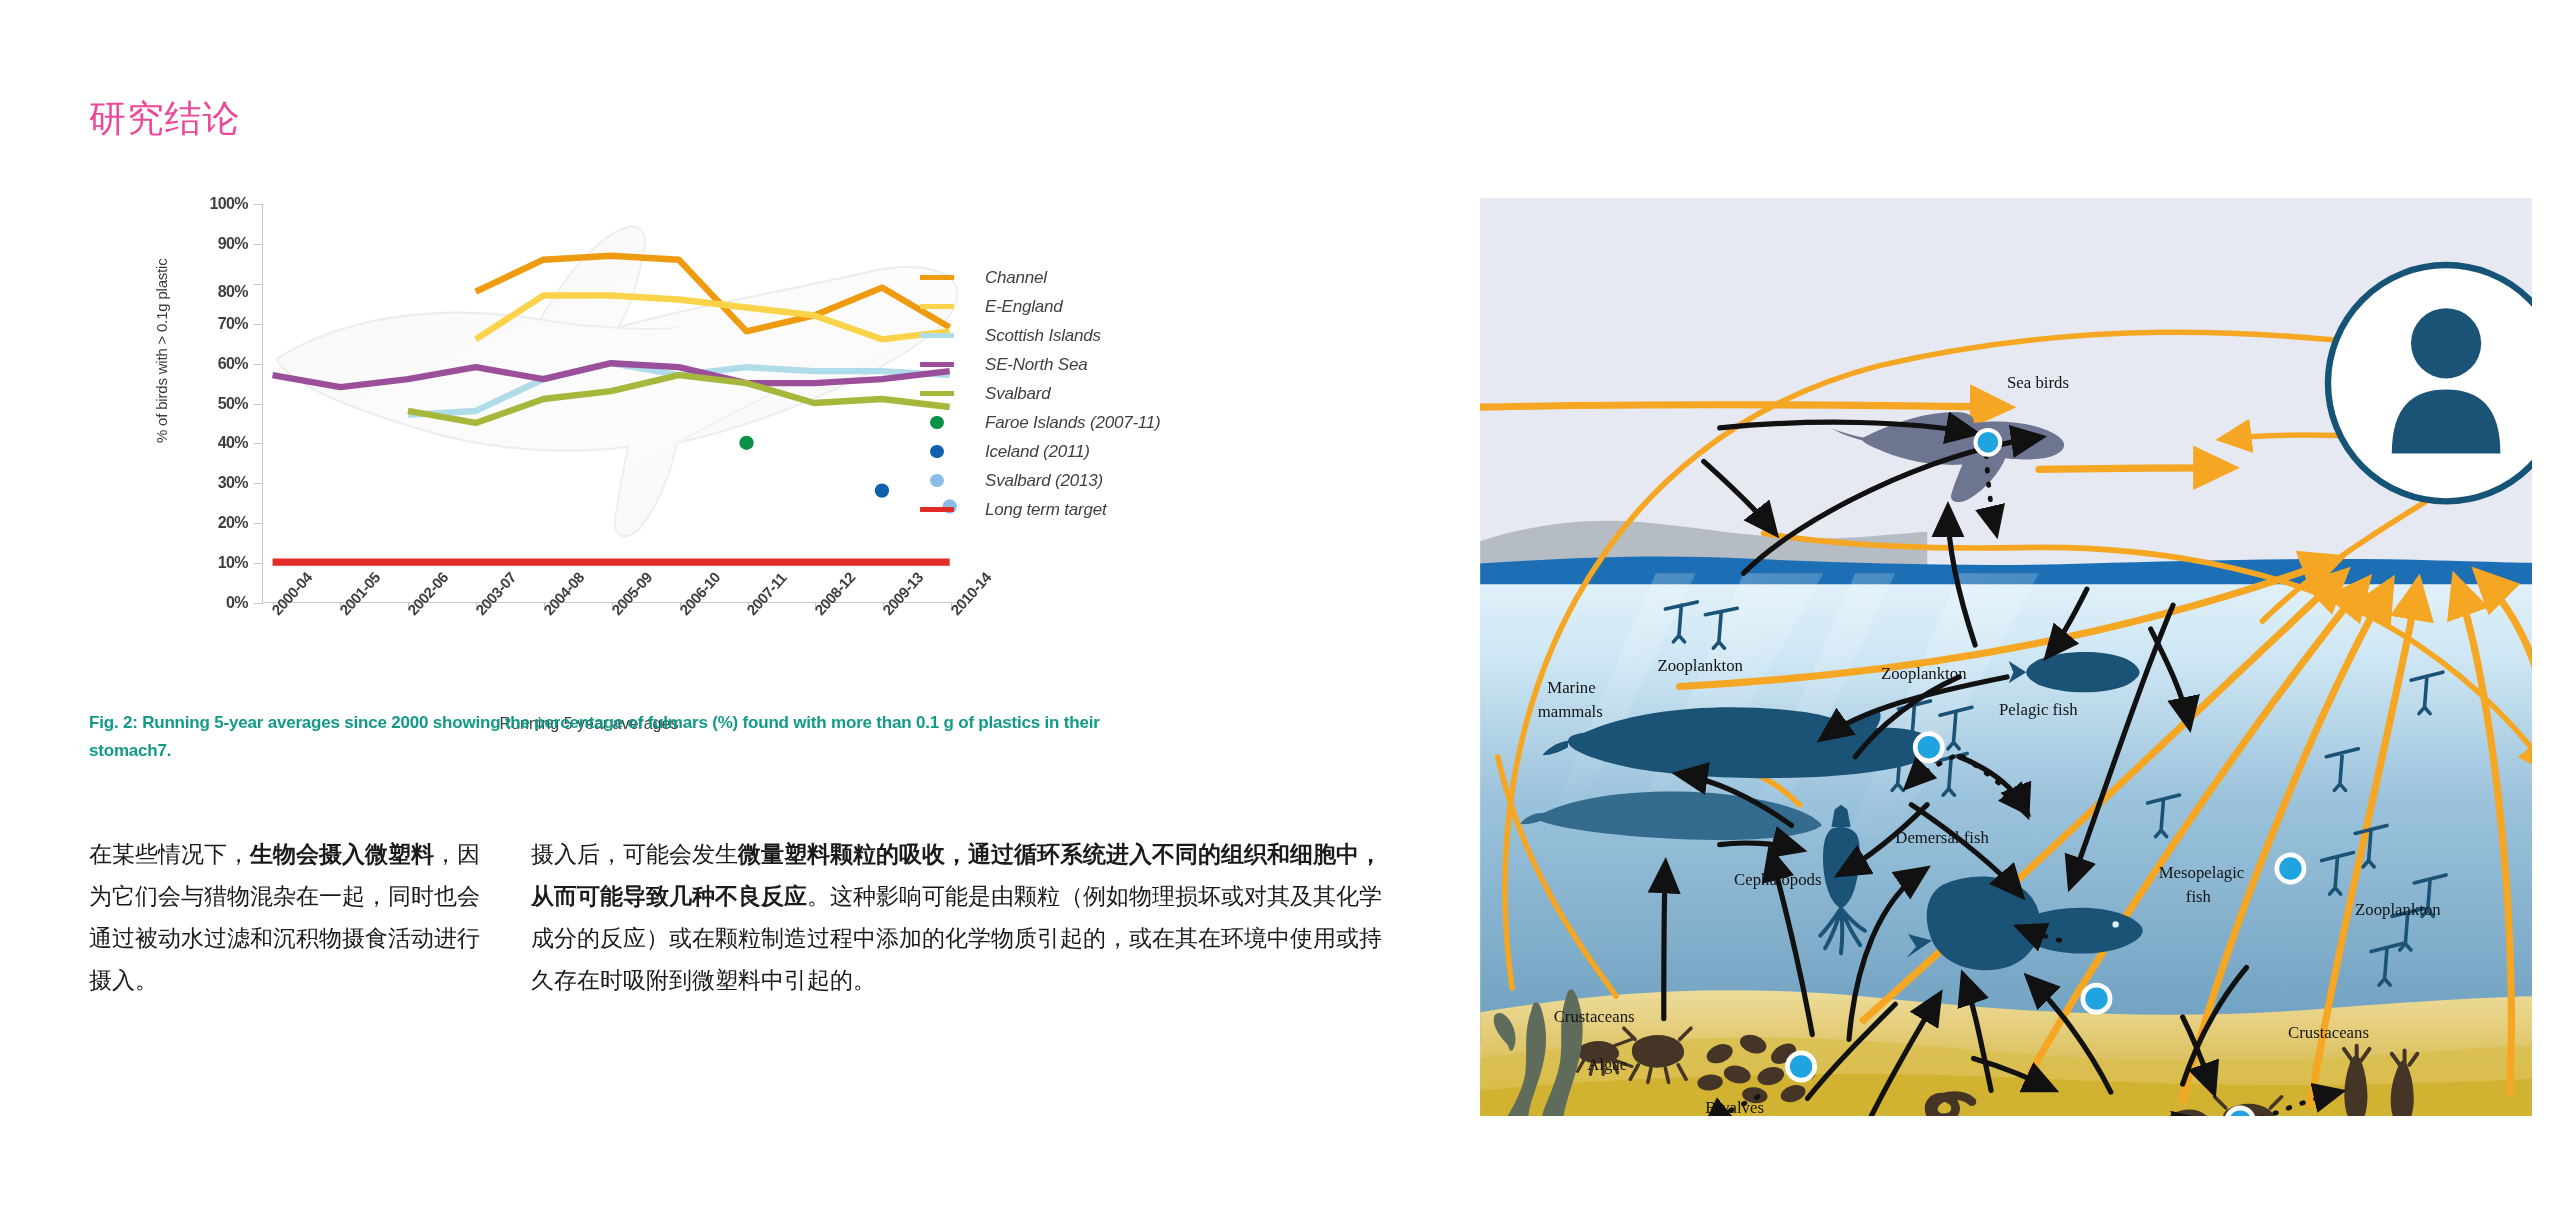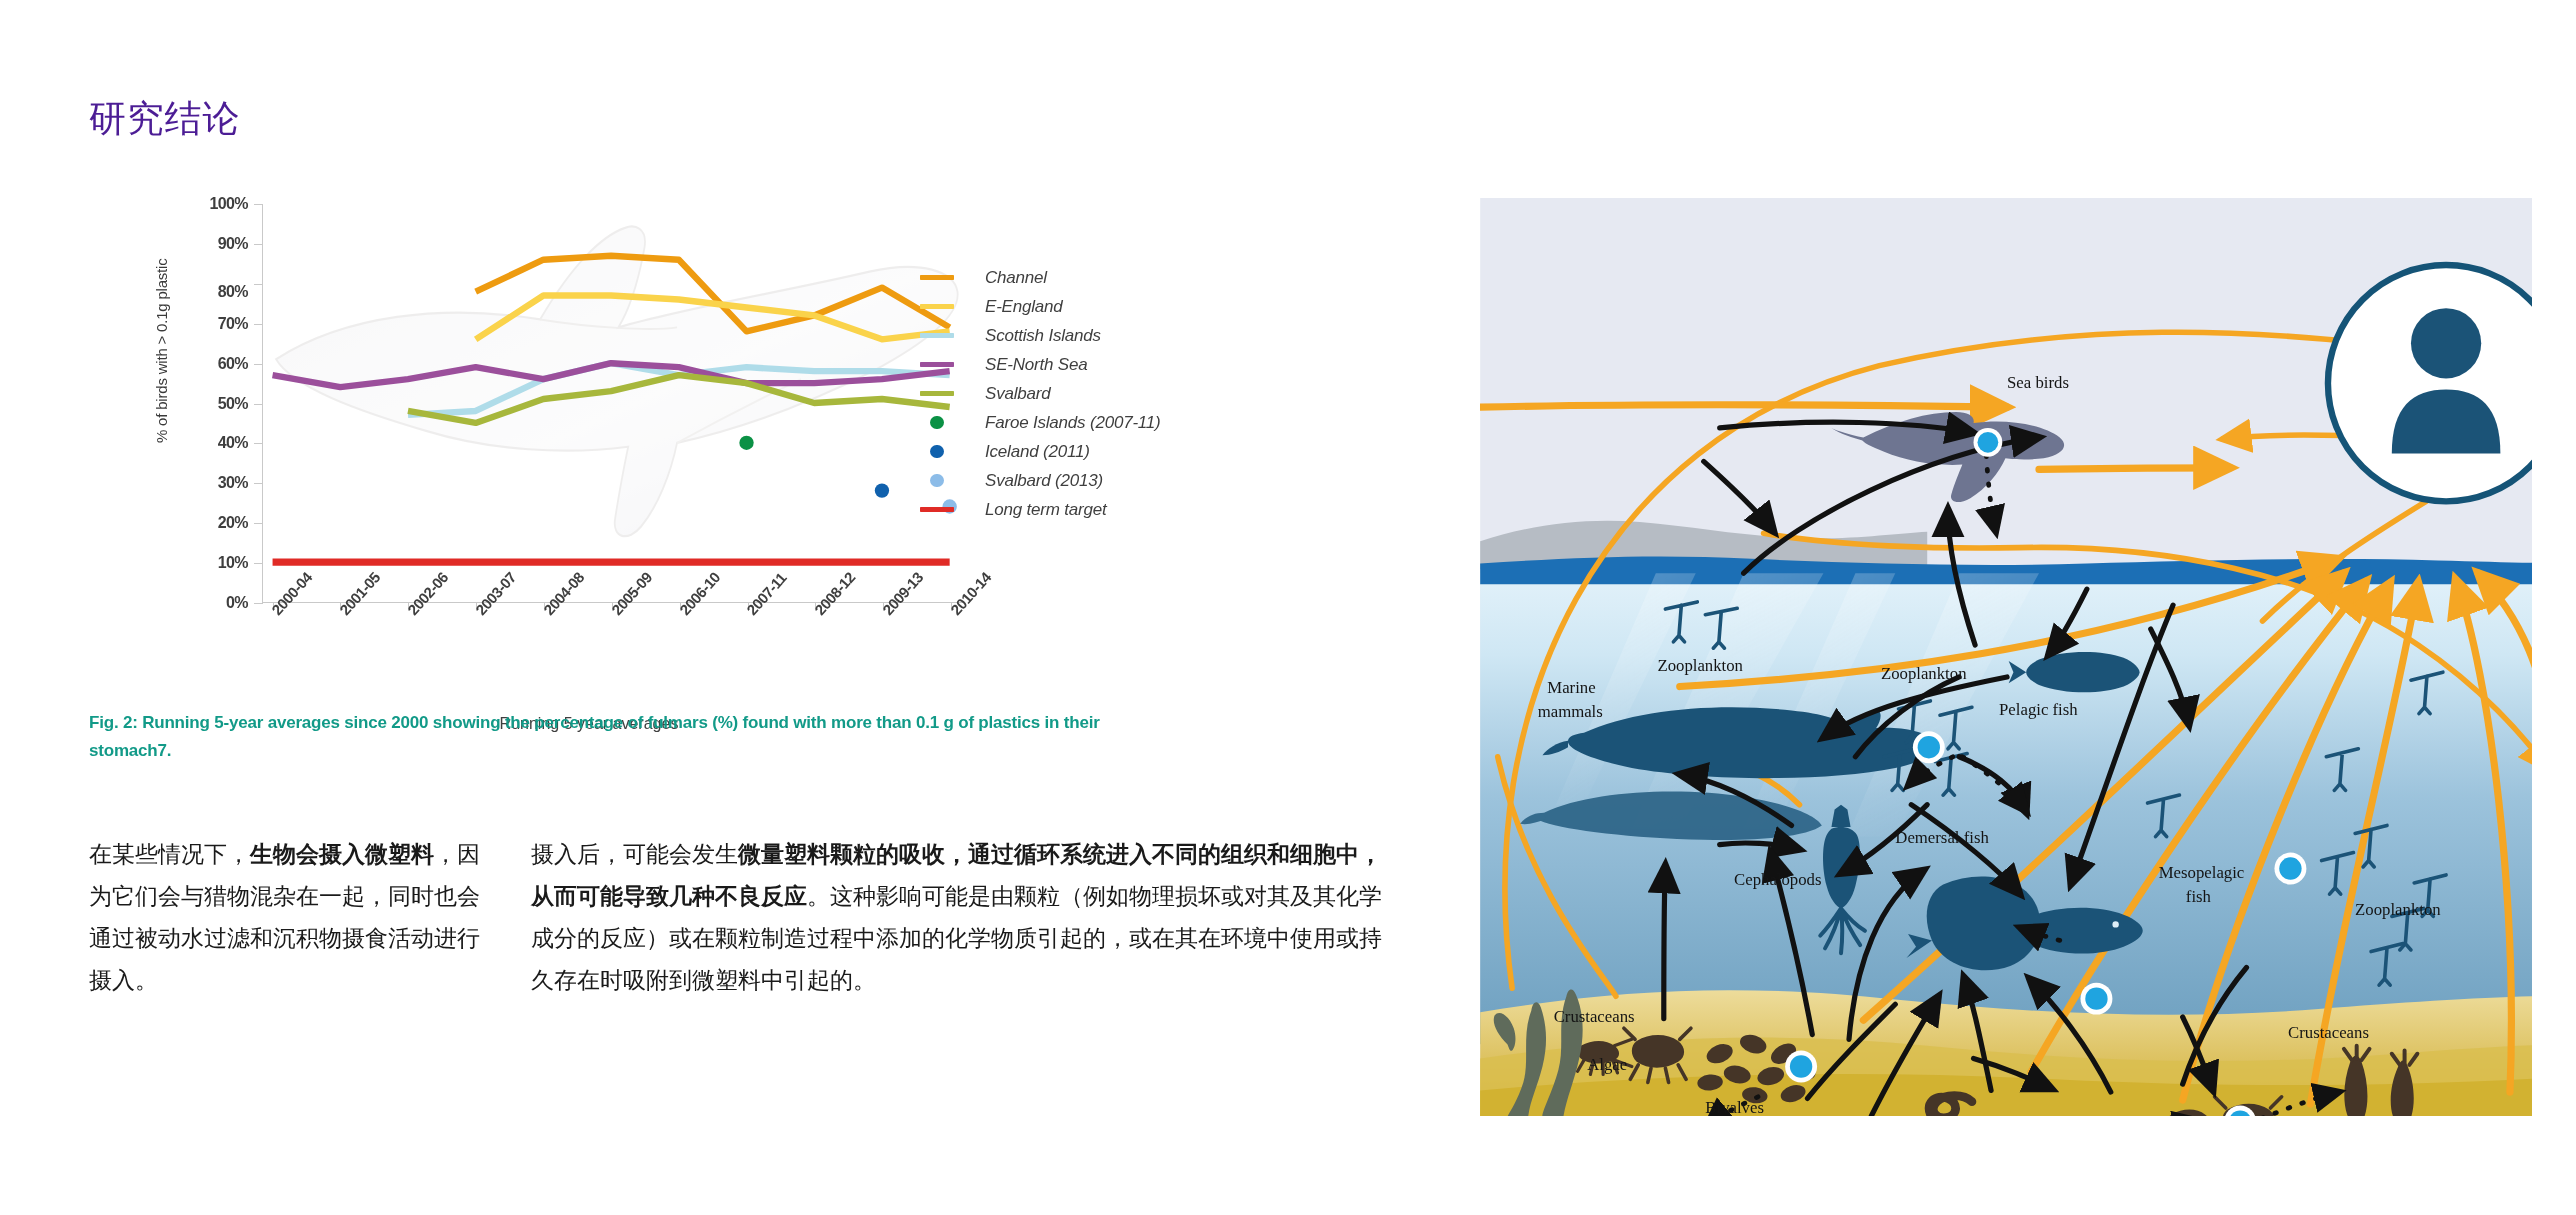--- a/index.html
+++ b/index.html
@@ -7,21 +7,21 @@
     width: 2576px; height: 1216px;
     background: #ffffff;
     font-family: "Liberation Sans", sans-serif;
     overflow: hidden;
   }
   #slide { position: relative; width: 2576px; height: 1216px; background:#fff; }
 
   
   #page-title {
     position: absolute; left: 89px; top: 94px;
-    font-size: 37px; font-weight: 400; color: #4c1d95;
+    font-size: 37px; font-weight: 400; color: #ec4899;
     letter-spacing: 0.8px;
     font-family: Liberation Mono, monospace;
   }
 
   
   #chart-block { position:absolute; left:80px; top:204px; width:1181px; height:511px; }
 
   #y-axis-title {
     position:absolute; left:73px; top:239px;
     font-size:15px; color:#3a3a3a; white-space:nowrap;

